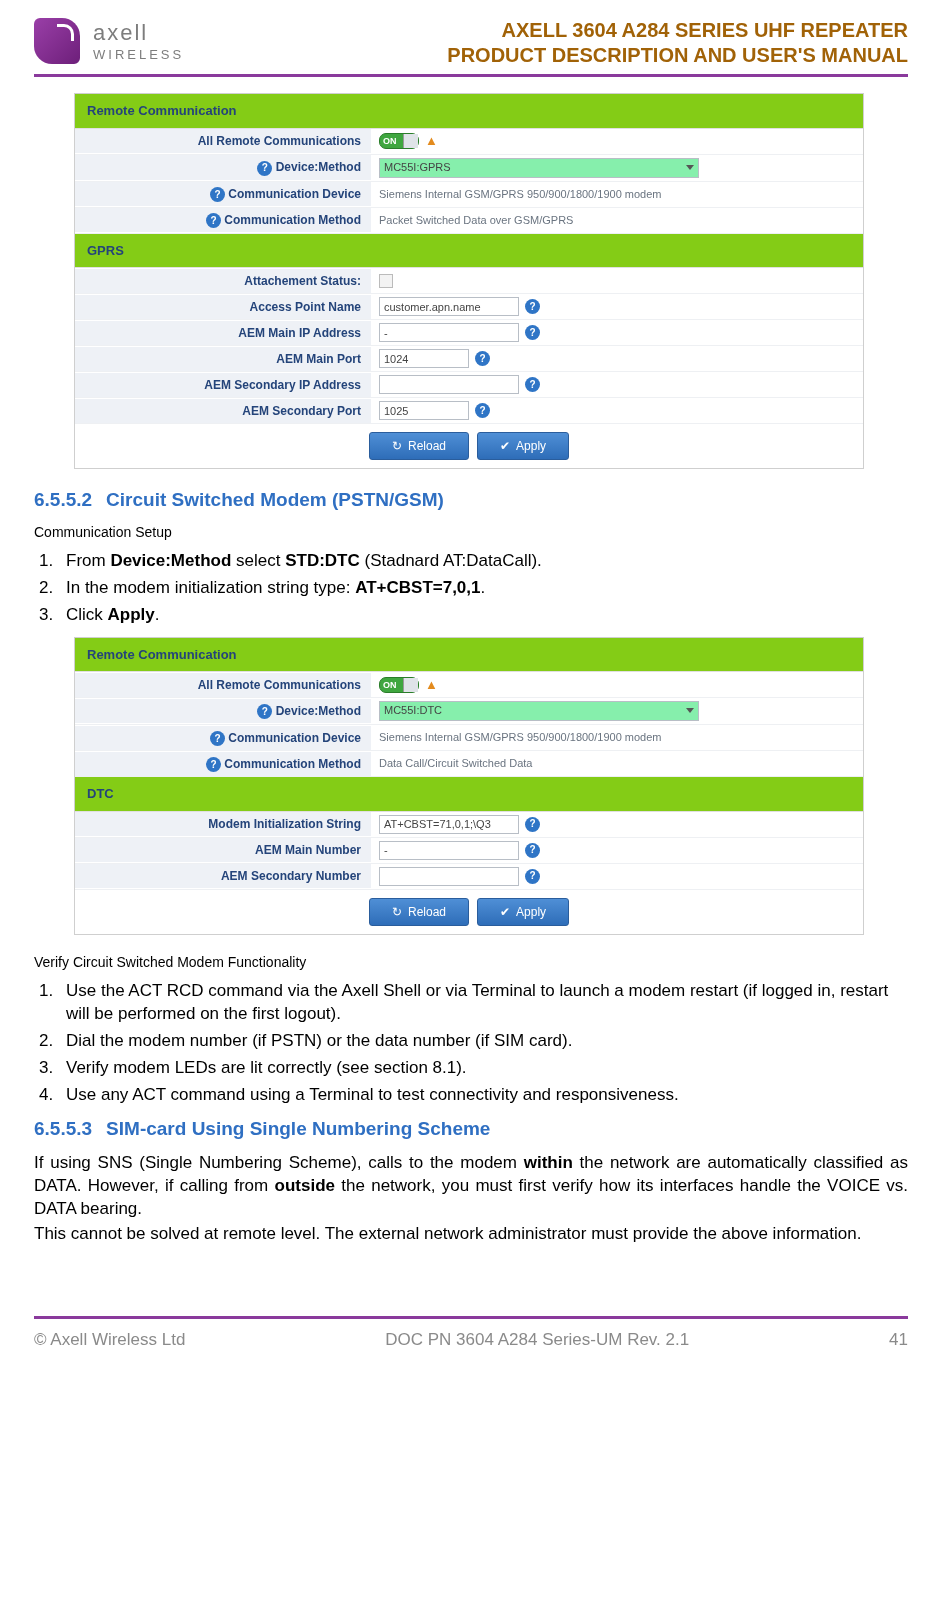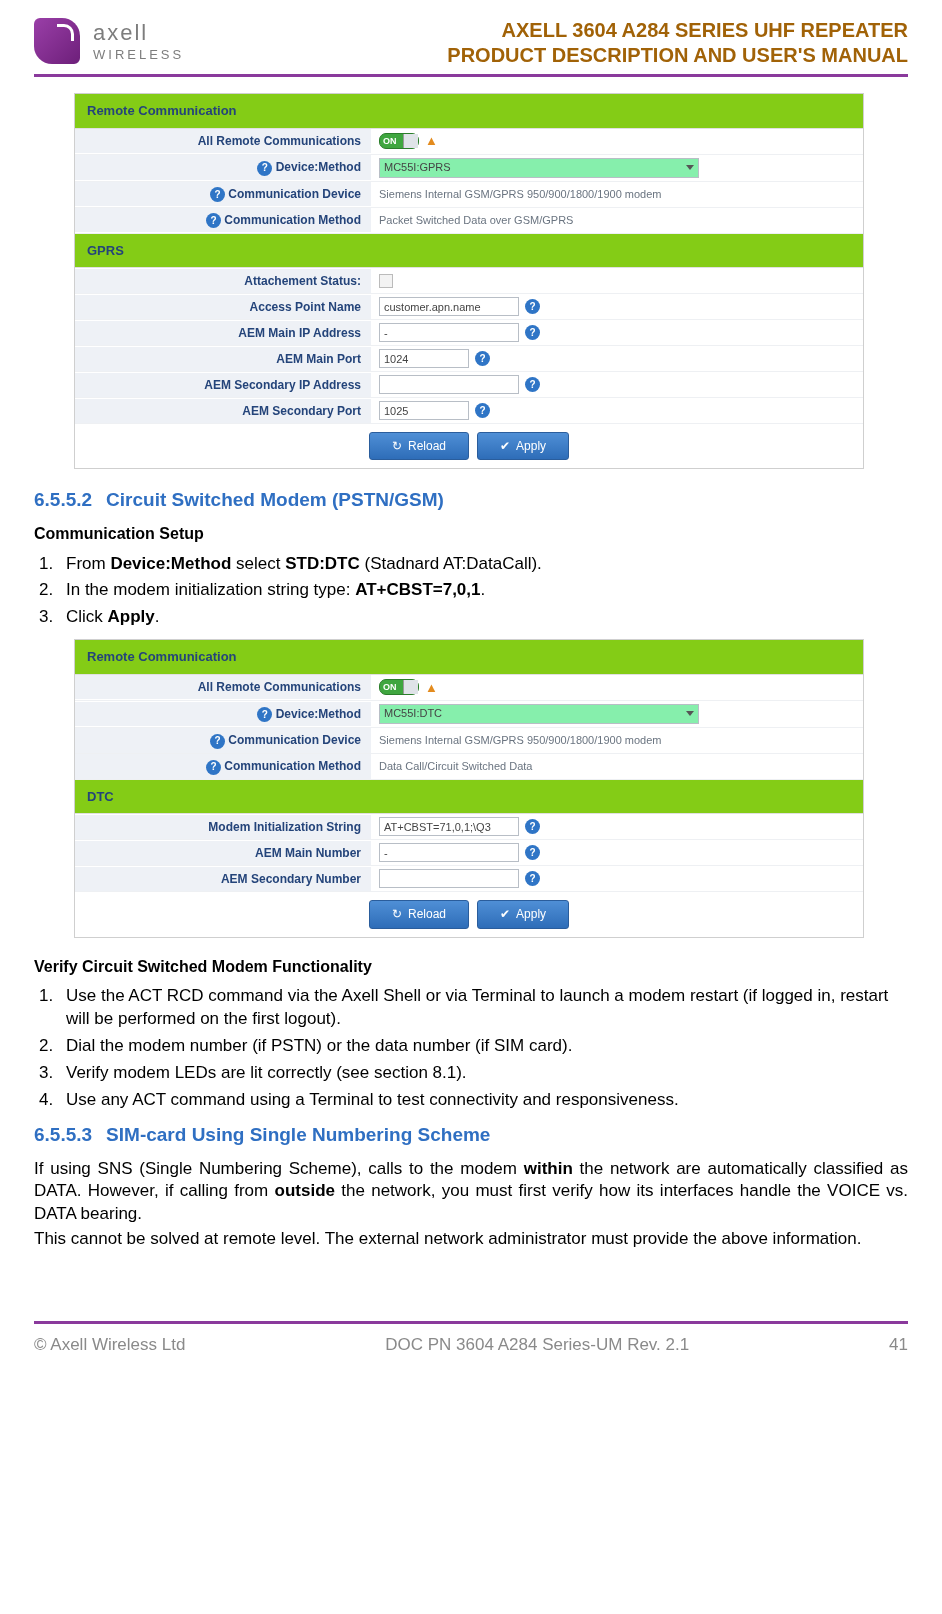--- a/index.html
+++ b/index.html
@@ -27,21 +27,21 @@
 .toggle{display:inline-flex;align-items:center;background:#3fa63f;color:#fff;font-size:9px;font-weight:700;border-radius:7px;padding:5px 3px;height:16px;width:40px;border:1px solid #2a7d2a;position:relative}
 .toggle::after{content:"";position:absolute;right:0;top:0;bottom:0;width:14px;background:#dfe3e8;border-left:1px solid #999}
 .warn{color:#e38b1e;font-size:13px}
 .check{width:14px;height:14px;border:1px solid #bbb;background:#f3f3f3}
 .btnbar{display:flex;justify-content:center;gap:8px;padding:8px 0;background:#fff}
 .btn{display:inline-flex;align-items:center;gap:6px;background:linear-gradient(#4f8fd6,#2e6db8);color:#fff;font-size:12px;padding:5px 22px;border-radius:3px;border:1px solid #2a5d9c;cursor:pointer}
 .btn .ic{font-size:12px}
 h3.sec{color:#2f6fc2;font-weight:700;font-size:19px;margin:8px 0 10px 0}
 h3.sec .num{margin-right:14px}
 p.body{margin:0 0 14px 0;text-align:justify}
-p.sub{font-weight:700;margin:0 0 8px 0;font-size:16px}
+p.sub{font-weight:400;margin:0 0 8px 0;font-size:14px}
 ol{margin:0 0 10px 24px;padding:0}
 ol li{margin-bottom:4px;padding-left:8px}
 .footer{display:flex;justify-content:space-between;align-items:center;border-top:3px solid #8a3a9c;padding:10px 0 20px 0;margin:70px 34px 0 34px;color:#8a8a8a;font-size:17px}
 b{font-weight:700}
 </style>
 </head>
 <body>
 
 <div class="page">
   <div class="header">

